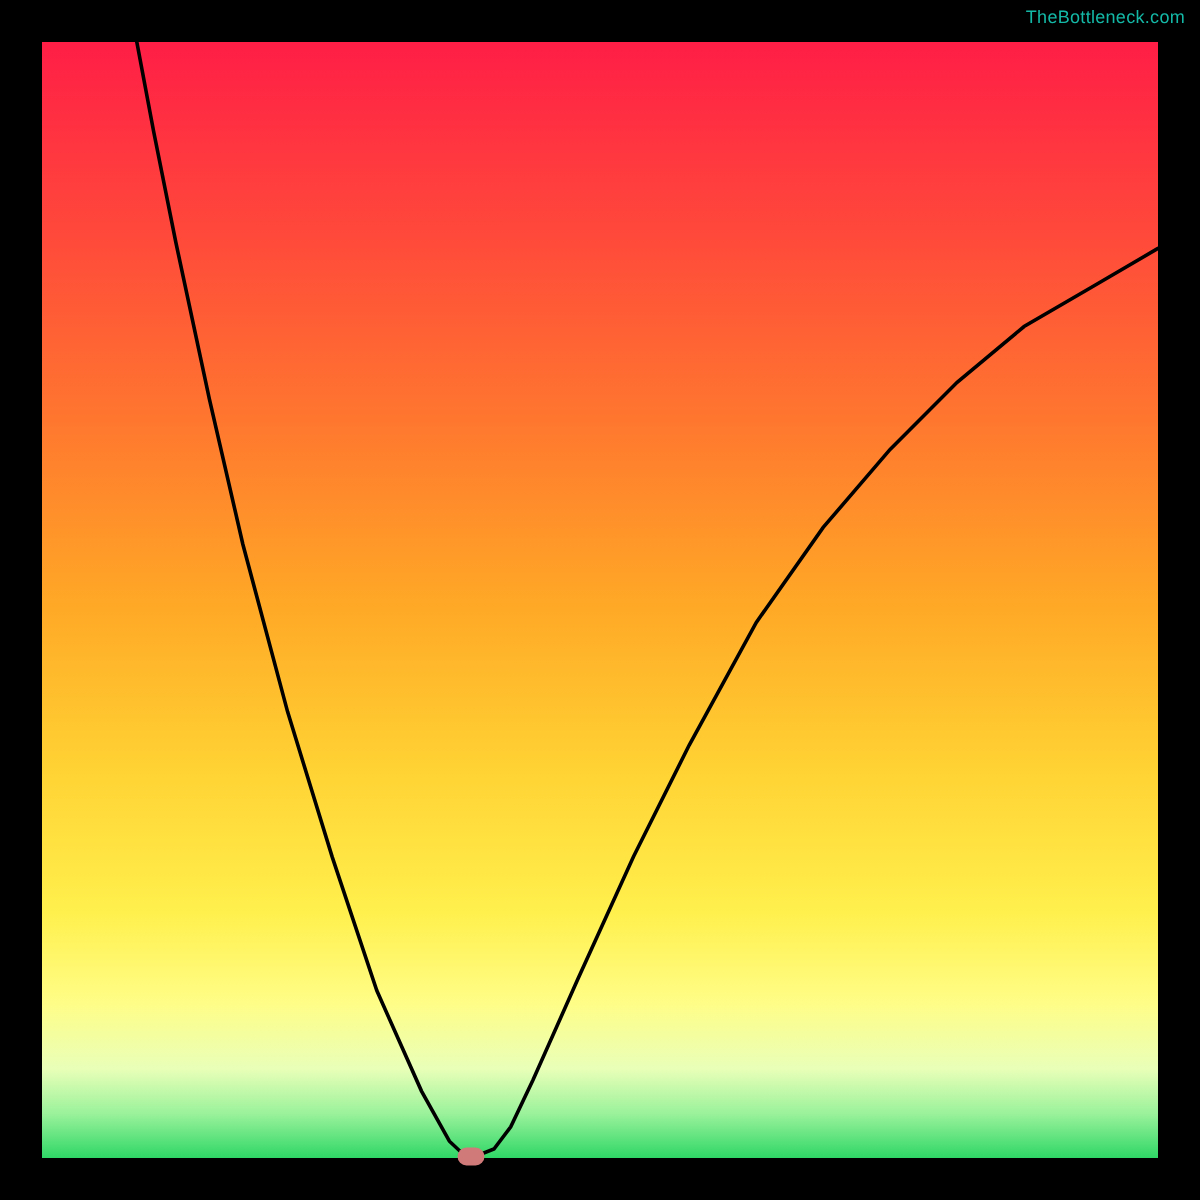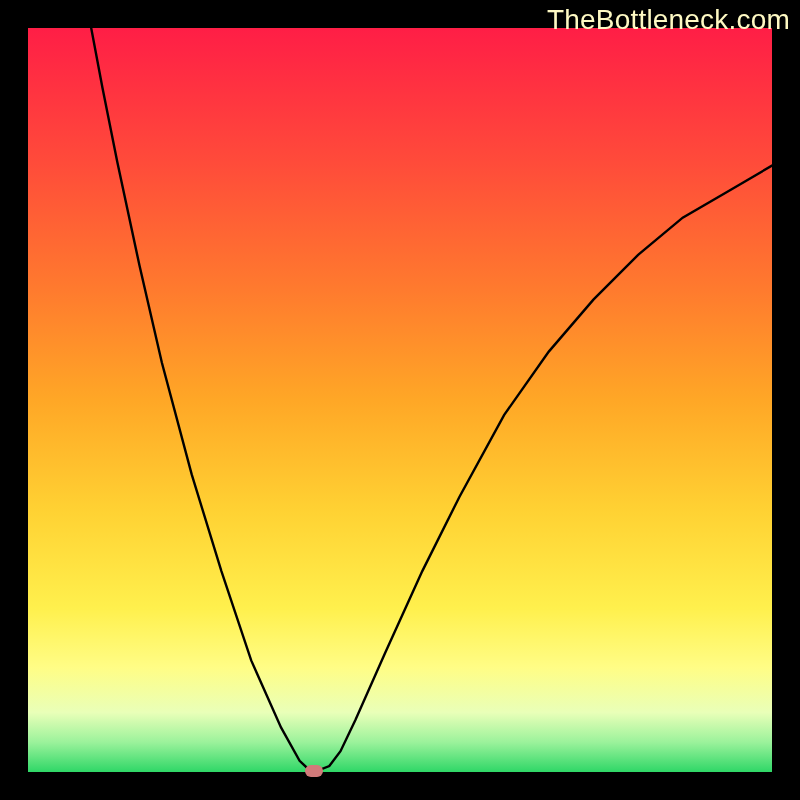--- a/index.html
+++ b/index.html
@@ -8,22 +8,22 @@
     height: 800px;
     background: #000;
     position: relative;
     overflow: hidden;
     font-family: Arial, Helvetica, sans-serif;
   }
   .watermark {
     position: absolute;
     top: 4px;
     right: 10px;
-    font-size: 28px;
-    color: #fef9c3;
+    font-size: 12px;
+    color: #14b8a6;
     letter-spacing: 0.2px;
     font-weight: 400;
     z-index: 50;
   }
   .plot-area {
     position: absolute;
     left: 28px;
     top: 28px;
     width: 744px;
     height: 744px;

